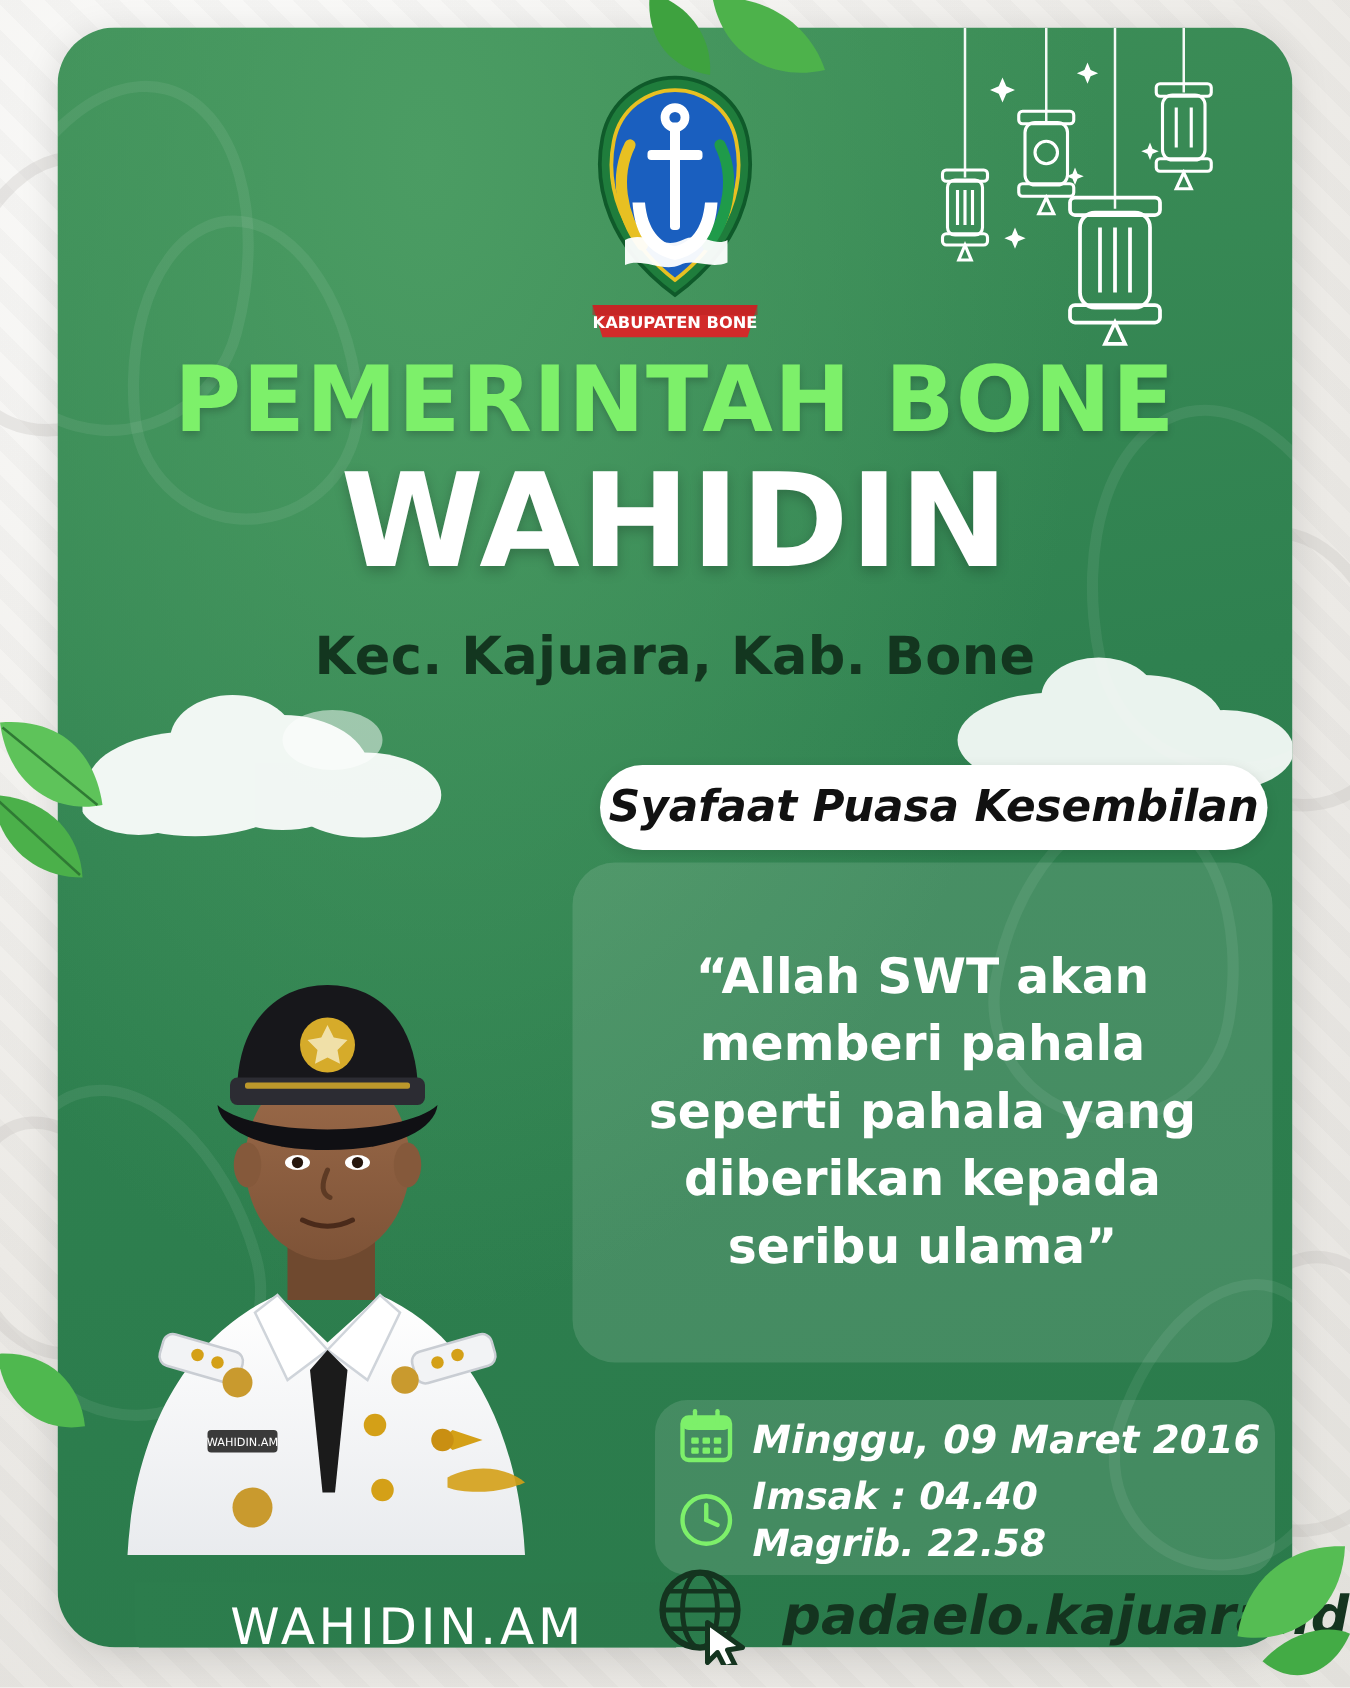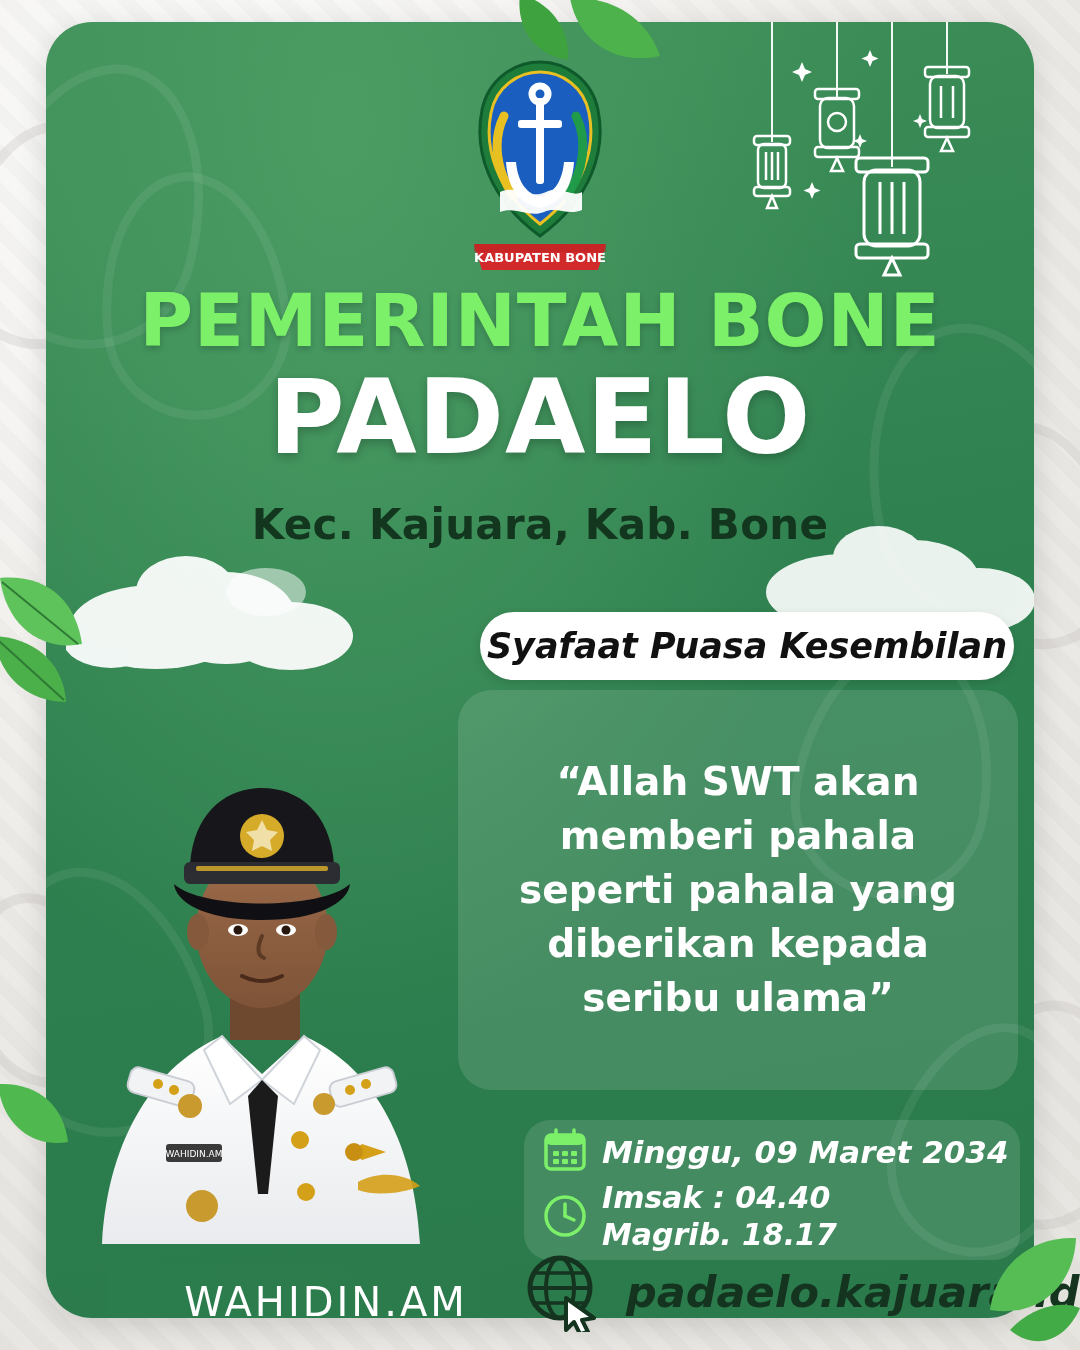--- a/index.html
+++ b/index.html
@@ -362,21 +362,21 @@
         <path d="M44 134 C60 126 74 142 90 134 C104 127 116 140 126 134 L126 152 C112 158 100 148 88 154 C74 160 58 148 44 154 Z" fill="#ffffff" opacity="0.95"></path>
 
         <path d="M18 186 L150 186 L142 212 L26 212 Z" fill="#d22a2a"></path>
         <path d="M18 186 L150 186 L150 194 L18 194 Z" fill="#b81f1f" opacity="0.5"></path>
         <text x="84" y="204" text-anchor="middle" fill="#ffffff" font-family="DejaVu Sans, sans-serif" font-size="13" font-weight="bold">KABUPATEN BONE</text>
       </svg>
     </div>
 
     <div id="heading-block">
       <div id="title-top">PEMERINTAH BONE</div>
-      <div id="title-main">PADAELO</div>
+      <div id="title-main">WAHIDIN</div>
       <div id="subtitle">Kec. Kajuara, Kab. Bone</div>
     </div>
 
     <div class="cloud" id="cloud-left">
       <svg width="330" height="160" viewBox="0 0 330 160">
         <g fill="#ffffff" opacity="0.93">
           <ellipse cx="90" cy="105" rx="86" ry="42"></ellipse>
           <ellipse cx="160" cy="96" rx="70" ry="46"></ellipse>
           <ellipse cx="225" cy="114" rx="62" ry="34"></ellipse>
           <ellipse cx="120" cy="70" rx="50" ry="36"></ellipse>
@@ -418,33 +418,33 @@
               <g fill="#7df06a">
                 <rect x="11" y="24" width="6" height="5" rx="1"></rect>
                 <rect x="20" y="24" width="6" height="5" rx="1"></rect>
                 <rect x="29" y="24" width="6" height="5" rx="1"></rect>
                 <rect x="11" y="32" width="6" height="5" rx="1"></rect>
                 <rect x="20" y="32" width="6" height="5" rx="1"></rect>
                 <rect x="29" y="32" width="6" height="5" rx="1"></rect>
               </g>
             </svg>
           </span>
-          <span class="sched-text">Minggu, 09 Maret 2034</span>
+          <span class="sched-text">Minggu, 09 Maret 2016</span>
         </div>
         <div class="sched-row">
           <span>
             <svg width="46" height="56" viewBox="0 0 46 56">
               <circle cx="23" cy="30" r="19" fill="none" stroke="#7df06a" stroke-width="3.5"></circle>
               <line x1="23" y1="30" x2="23" y2="18" stroke="#7df06a" stroke-width="3.5" stroke-linecap="round"></line>
               <line x1="23" y1="30" x2="32" y2="34" stroke="#7df06a" stroke-width="3.5" stroke-linecap="round"></line>
             </svg>
           </span>
           <span>
             <div class="sched-sub">Imsak : 04.40</div>
-            <div class="sched-sub">Magrib. 18.17</div>
+            <div class="sched-sub">Magrib. 22.58</div>
           </span>
         </div>
       </div>
     </div>
 
     <div id="name-bar">
       <span>WAHIDIN.AM</span>
     </div>
   </div>
 

